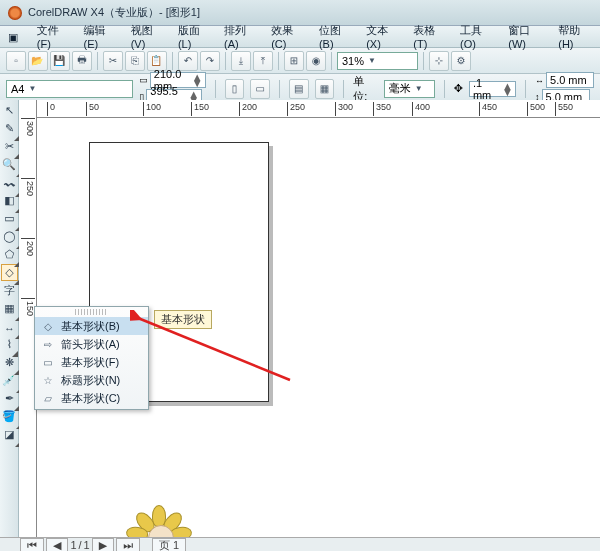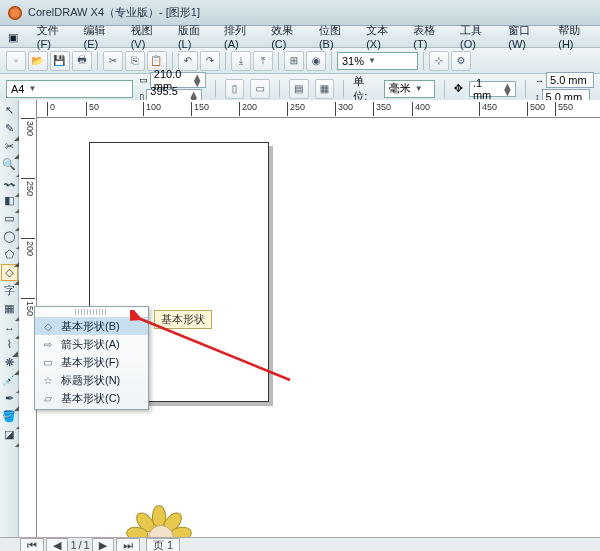--- a/index.html
+++ b/index.html
@@ -320,14 +320,14 @@
 </div>
 
 <div class="bottom-tabs">
   <span class="bt">⏮</span>
   <span class="bt">◀</span>
   <span>1</span>
   <span>/</span>
   <span>1</span>
   <span class="bt">▶</span>
   <span class="bt">⏭</span>
-  <span style="margin-left:4px" class="bt">页 1</span>
+  <span style="margin-left:10px" class="bt">页 1</span>
 </div>
 
 </body></html>

